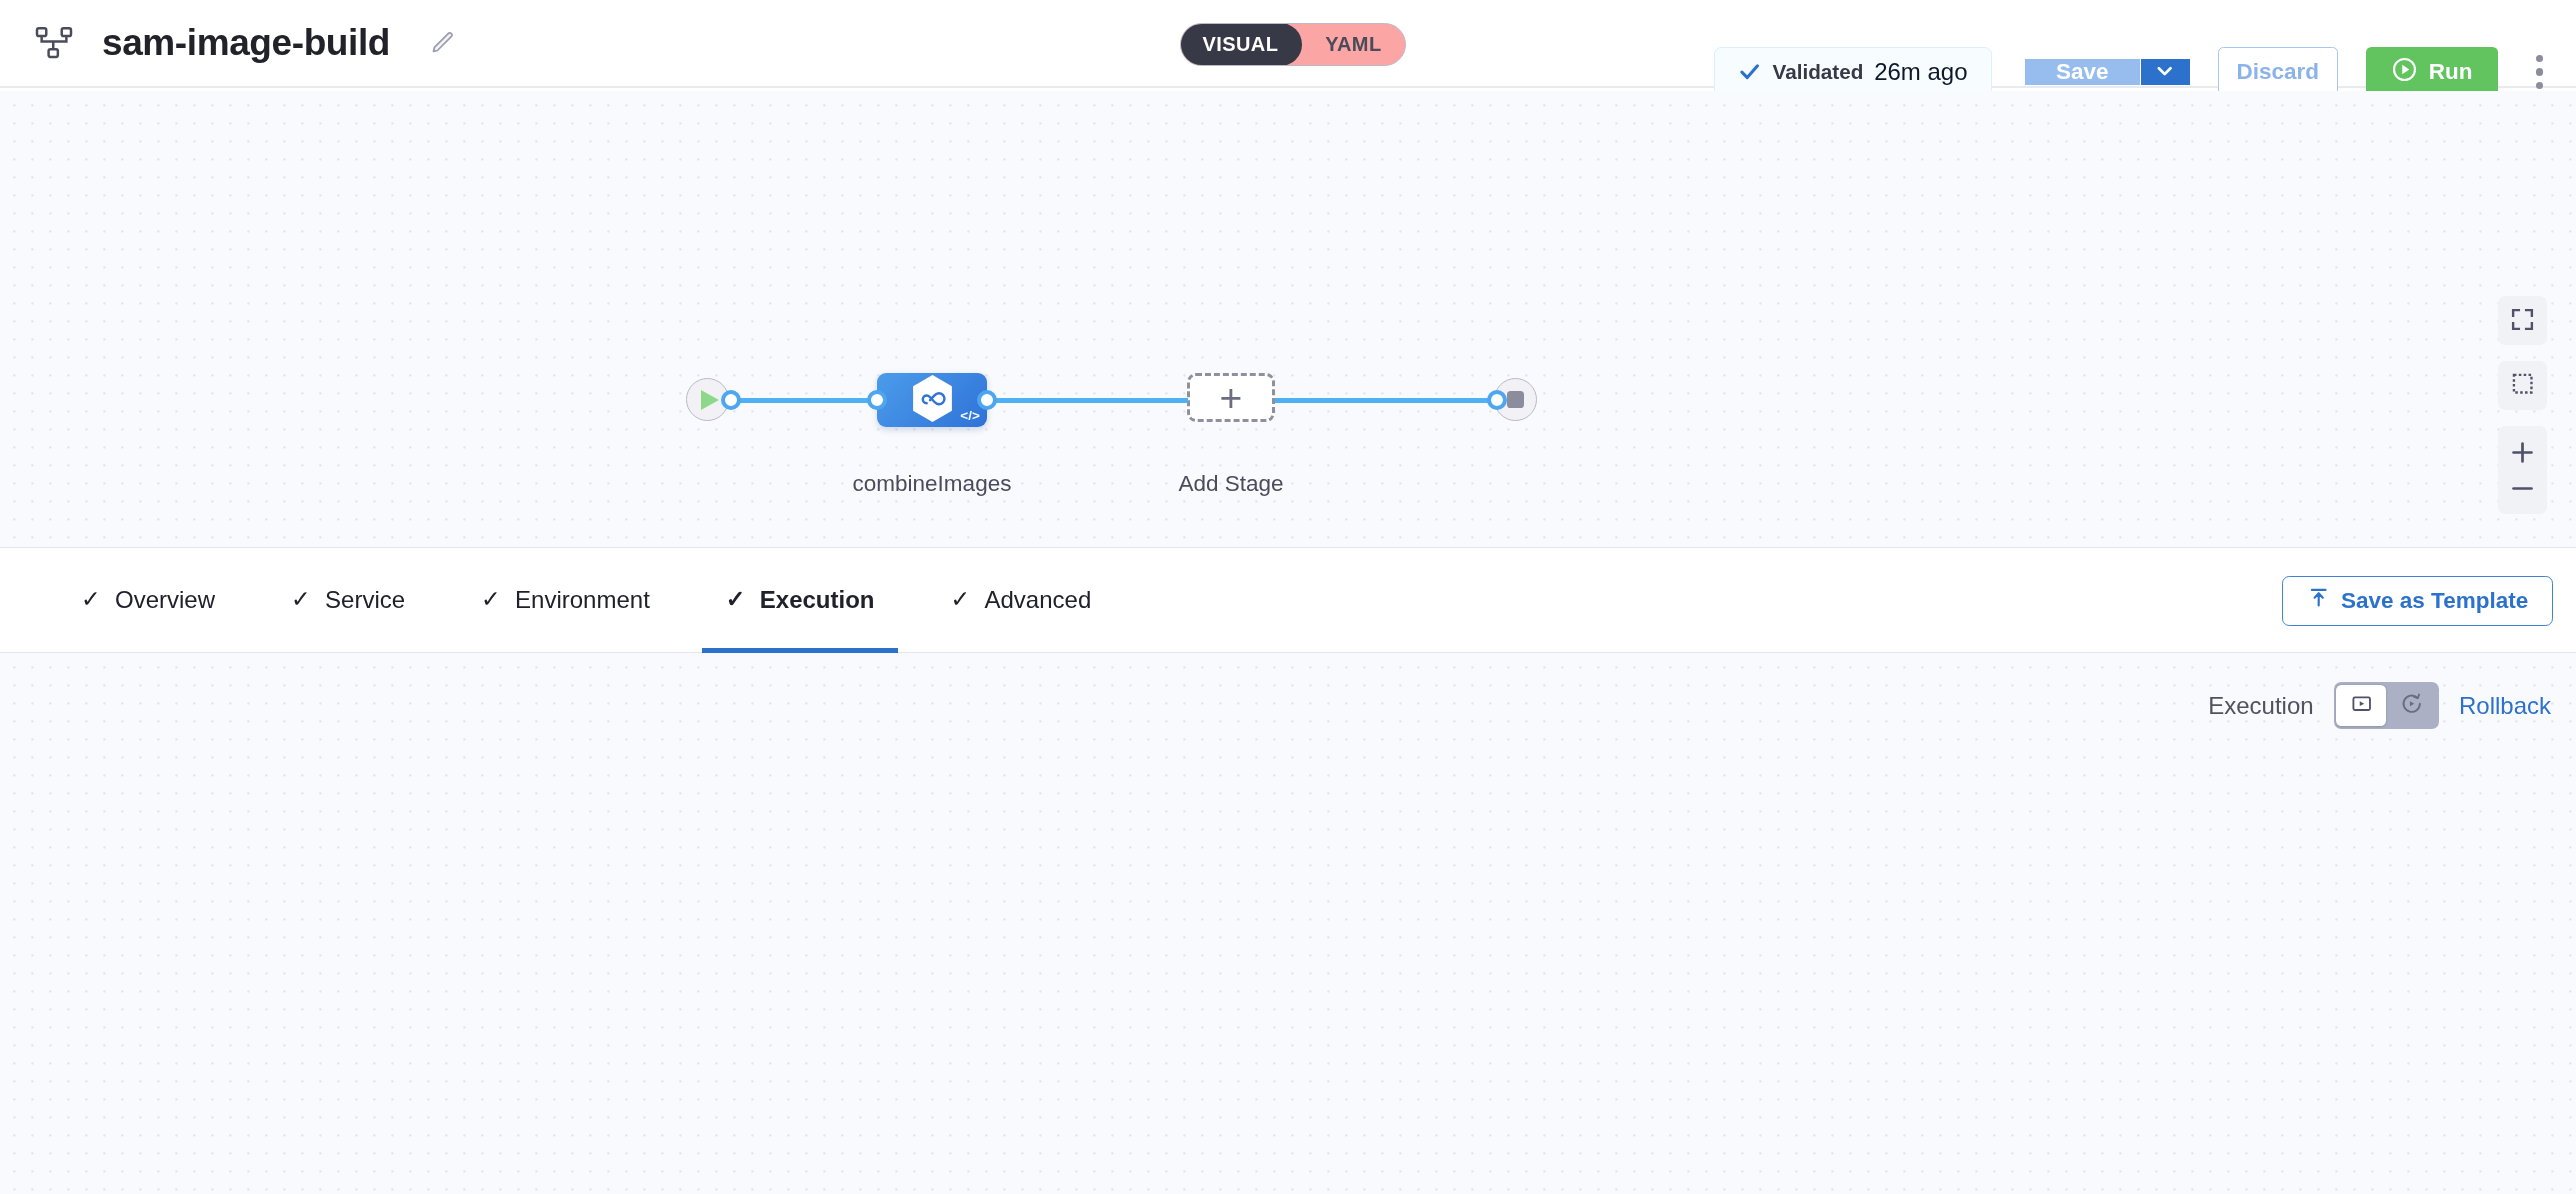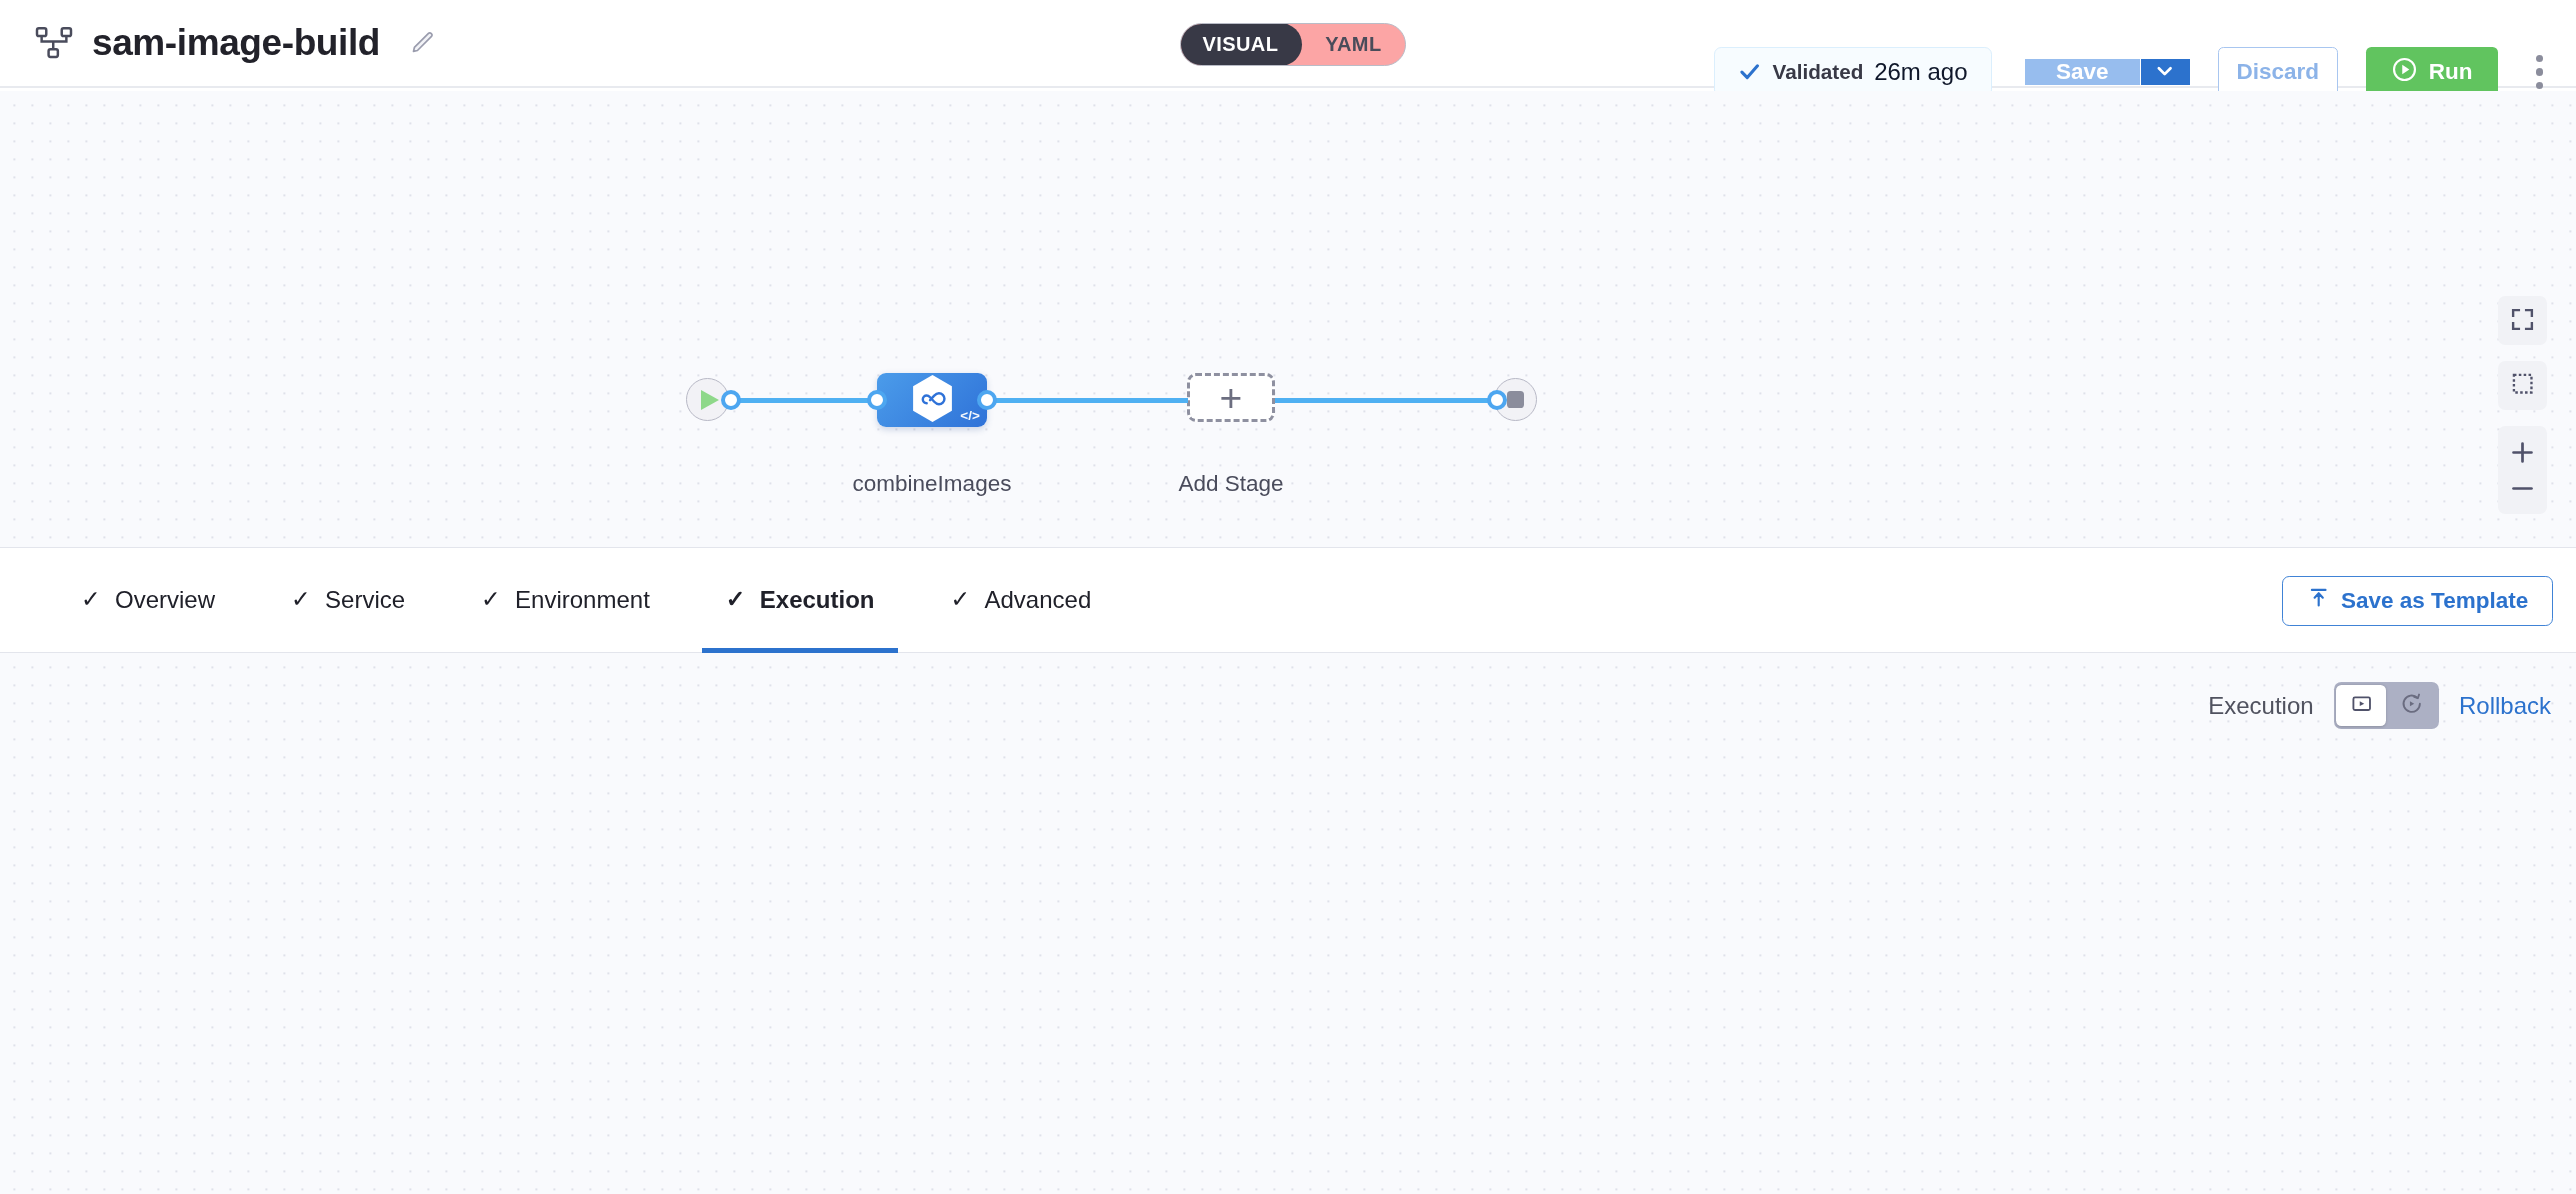--- a/index.html
+++ b/index.html
@@ -11,21 +11,21 @@
   }
   .app { position: relative; width: 2576px; height: 1194px; }
 
   
   .header {
     position: absolute; top: 0; left: 0; width: 2576px; height: 88px;
     background: #ffffff;
     border-bottom: 2.7px solid #e8eaef;
     display: flex; align-items: center;
   }
-  .hdr-left { display: flex; align-items: center; padding-left: 34px; gap: 18px; }
+  .hdr-left { display: flex; align-items: center; padding-left: 34px; gap: 28px; }
   .pipeline-icon { width: 40px; height: 34px; display: block; }
   .pipeline-title {
     font-size: 37px; font-weight: bold; color: #22222a; letter-spacing: -0.4px;
     white-space: nowrap;
   }
   .edit-pencil { width: 27px; height: 27px; margin-left: 10.8px; display:block; cursor:pointer; }
 
   .hdr-center {
     position: absolute; left: 1180px; top: 22.5px;
     display: flex; align-items: center;

